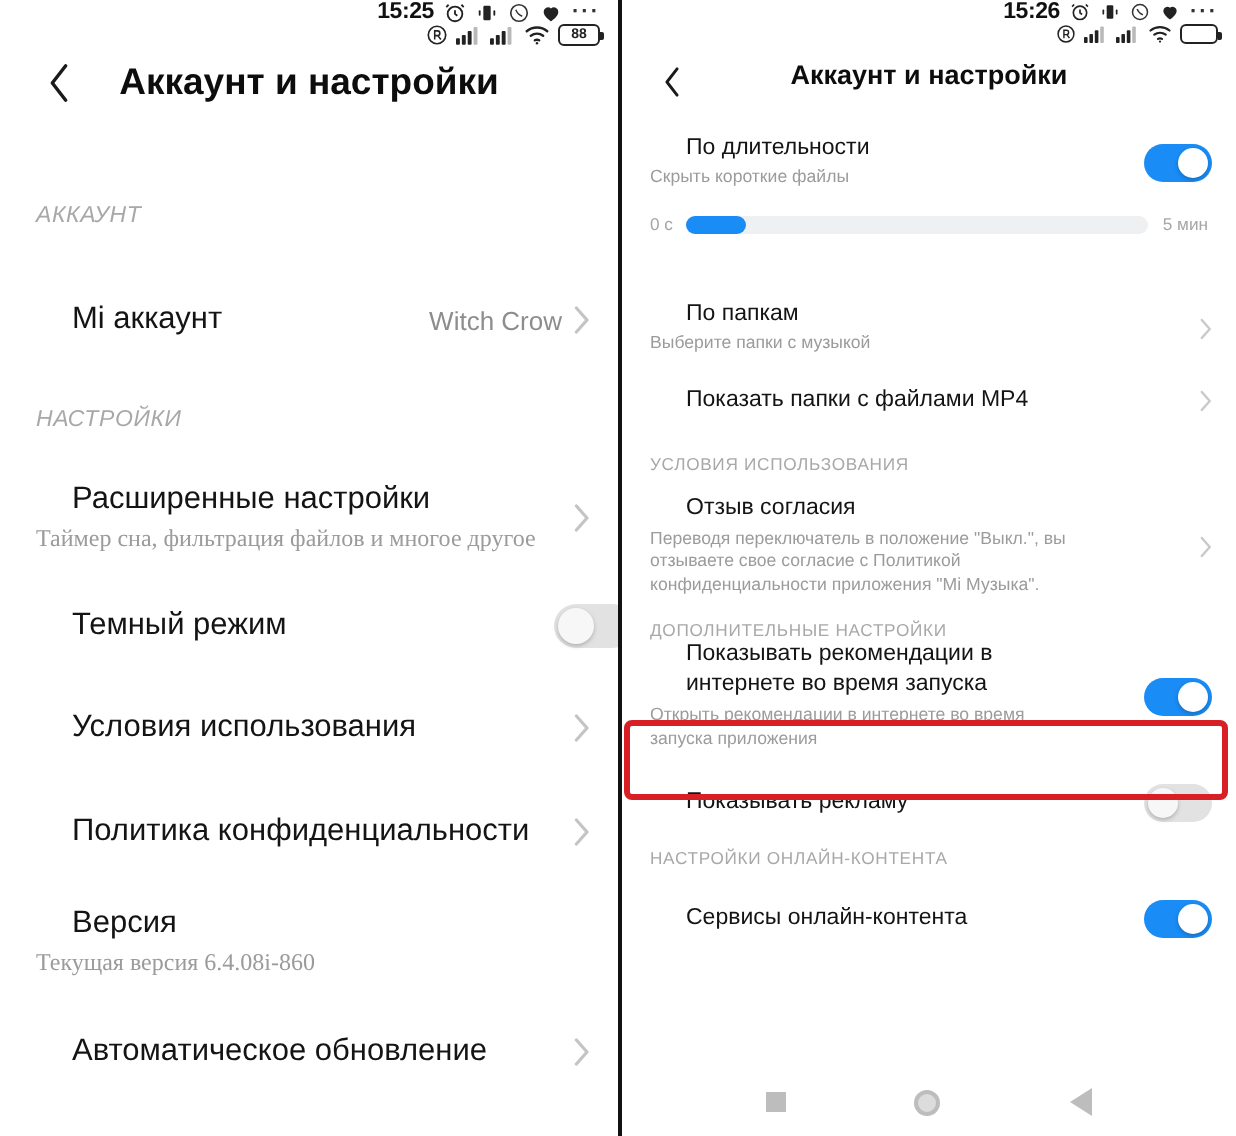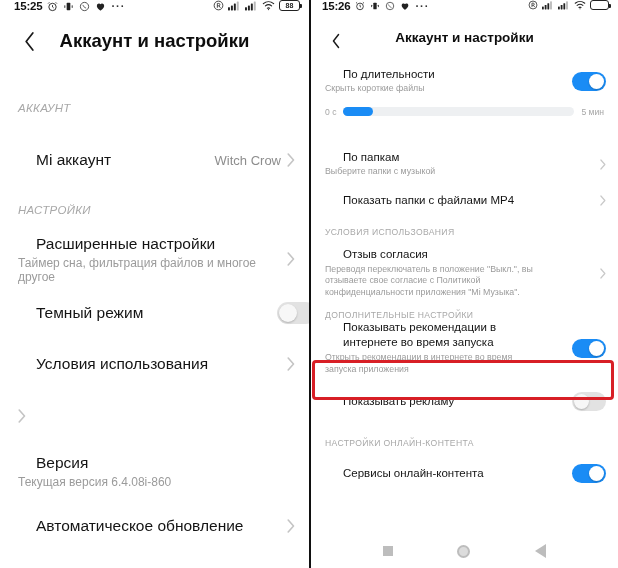--- a/index.html
+++ b/index.html
@@ -11,22 +11,22 @@
   }
   .screens { display:flex; width:618px; height:568px; }
 
   .phone { position:relative; height:568px; background:#fff; overflow:hidden; }
   .phone.left  { width:309px; }
   .divider { width:2px; background:#111; height:568px; flex:none; }
   .phone.right { width:307px; }
 
   
   .statusbar {
-    height:30px; display:flex; align-items:flex-start;
-    padding:0 9px 0 14px; font-size:11px; color:#111; font-weight:600;
+    height:30px; display:flex; align-items:flex-end;
+    padding:0 9px 0 14px; font-size:11px; color:#111; font-weight:600;flex-direction:column;
   }
   .sb-left { display:flex; align-items:center; gap:5px; }
   .sb-time { font-size:11.5px; letter-spacing:-0.2px; }
   .sb-right { margin-left:auto; display:flex; align-items:center; gap:4px; }
   .ic { display:inline-block; line-height:1; }
   .ic svg { display:block; }
   .dots { letter-spacing:1px; font-size:11px; color:#333; }
   .battery {
     width:21px; height:11px; border:1.4px solid #222; border-radius:3px;
     position:relative; display:flex; align-items:center; justify-content:center;
@@ -62,21 +62,21 @@
   .row-main { flex:1; min-width:0; }
   .row-title { color:#141414;padding-left:18px; }
   .row-sub { color:#9b9b9b; }
   .chev { color:#c4c4c4; flex:none; }
   .chev svg{ display:block; }
 
   
   .L .section-h { font-size:11.5px; padding:0 18px; letter-spacing:0.3px;font-style:italic; }
   .L .row { padding:0 14px 0 18px; }
   .L .row-title { font-size:15.5px; }
-  .L .row-sub { font-size:12px; margin-top:3px; }
+  .L .row-sub { font-size:12px; margin-top:3px;font-family:Liberation Serif, serif; }
   .L .row-val { font-size:13px; color:#8d8d8d; margin-right:6px; white-space:nowrap; }
 
   
   .R .section-h { font-size:8.6px; padding:0 14px; letter-spacing:0.35px; }
   .R .row { padding:0 12px 0 14px; }
   .R .row-title { font-size:11.5px; line-height:1.28; }
   .R .row-sub { font-size:8.8px; margin-top:2px; line-height:1.35; }
 
   
   .toggle {
@@ -89,21 +89,21 @@
     background:#fff; box-shadow:0 1px 2px rgba(0,0,0,.22);
   }
   .toggle.on  .knob { right:2px; }
   .toggle.off .knob { left:2px; background:#f7f7f7; }
 
   .toggle.big { width:40px; height:22px; border-radius:11px; }
   .toggle.big .knob { width:18px; height:18px; top:2px; }
   .toggle.big.off .knob { left:2px; }
 
   
-  .slider-wrap { display:flex; align-items:flex-start; padding:0 14px; gap:7px; }
+  .slider-wrap { display:flex; align-items:flex-end; padding:0 14px; gap:7px; }
   .slider-cap { font-size:8.6px; color:#a6a6a6; flex:none; }
   .track {
     flex:1; height:9px; border-radius:5px; background:#eef0f2; position:relative;
   }
   .fill { position:absolute; left:0; top:0; bottom:0; border-radius:5px; background:#1a8cf5; }
 
   
   .hl-box {
     position:absolute; border:3.5px solid #d81f26; border-radius:4px;
     pointer-events:none;
@@ -248,20 +248,23 @@
         <div class="row-title">Условия использования</div>
       </div>
       <div class="chev">
         <svg width="8" height="14" viewBox="0 0 8 14" fill="none" stroke="#c4c4c4" stroke-width="1.6" stroke-linecap="round" stroke-linejoin="round">
             <path d="M1.2 1l5.3 6-5.3 6"></path>
           </svg>
       </div>
     </div>
 
     <div class="row" style="height:52px">
+      <div class="row-main">
+        <div class="row-title">Политика конфиденциальности</div>
+      </div>
       <div class="chev">
         <svg width="8" height="14" viewBox="0 0 8 14" fill="none" stroke="#c4c4c4" stroke-width="1.6" stroke-linecap="round" stroke-linejoin="round">
             <path d="M1.2 1l5.3 6-5.3 6"></path>
           </svg>
       </div>
     </div>
 
     <div class="row" style="height:58px">
       <div class="row-main">
         <div class="row-title">Версия</div>
@@ -431,21 +434,21 @@
 
     <div class="row" style="height:34px;margin-top:8px">
       <div class="row-main">
         <div class="row-title">Показывать рекламу</div>
       </div>
       <div class="toggle off">
         <span class="knob"></span>
       </div>
     </div>
 
-    <div class="section-h" style="margin-top:20px">НАСТРОЙКИ ОНЛАЙН-КОНТЕНТА</div>
+    <div class="section-h" style="margin-top:6px">НАСТРОЙКИ ОНЛАЙН-КОНТЕНТА</div>
 
     <div class="row" style="height:34px;margin-top:8px">
       <div class="row-main">
         <div class="row-title">Сервисы онлайн-контента</div>
       </div>
       <div class="toggle on">
         <span class="knob"></span>
       </div>
     </div>
 

